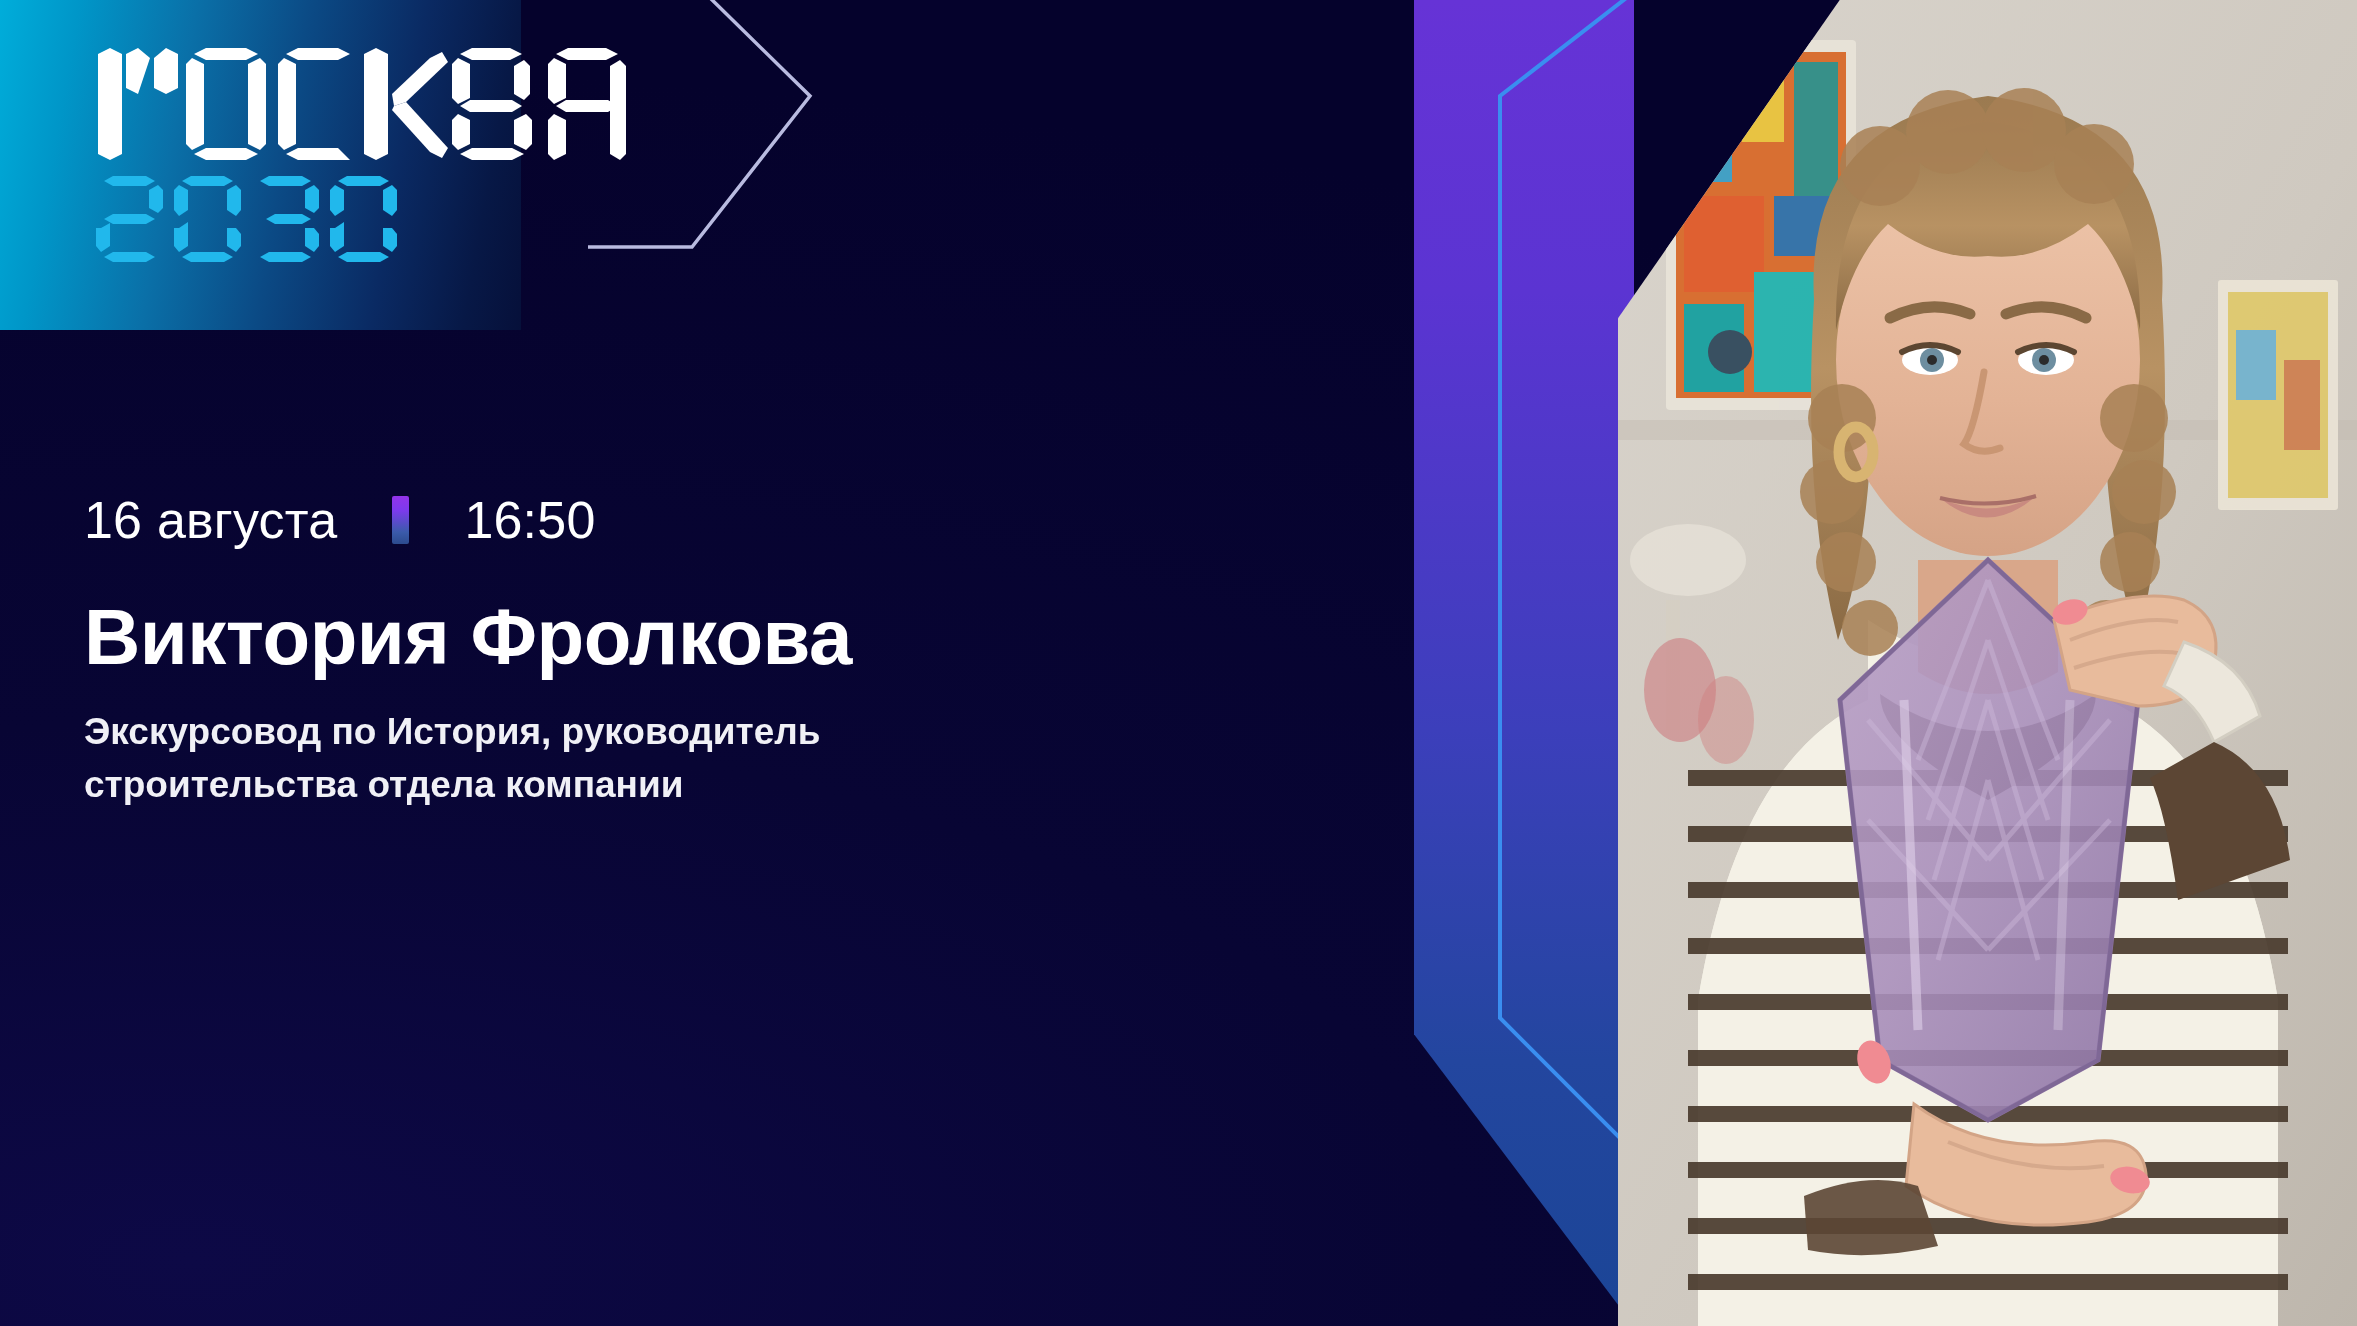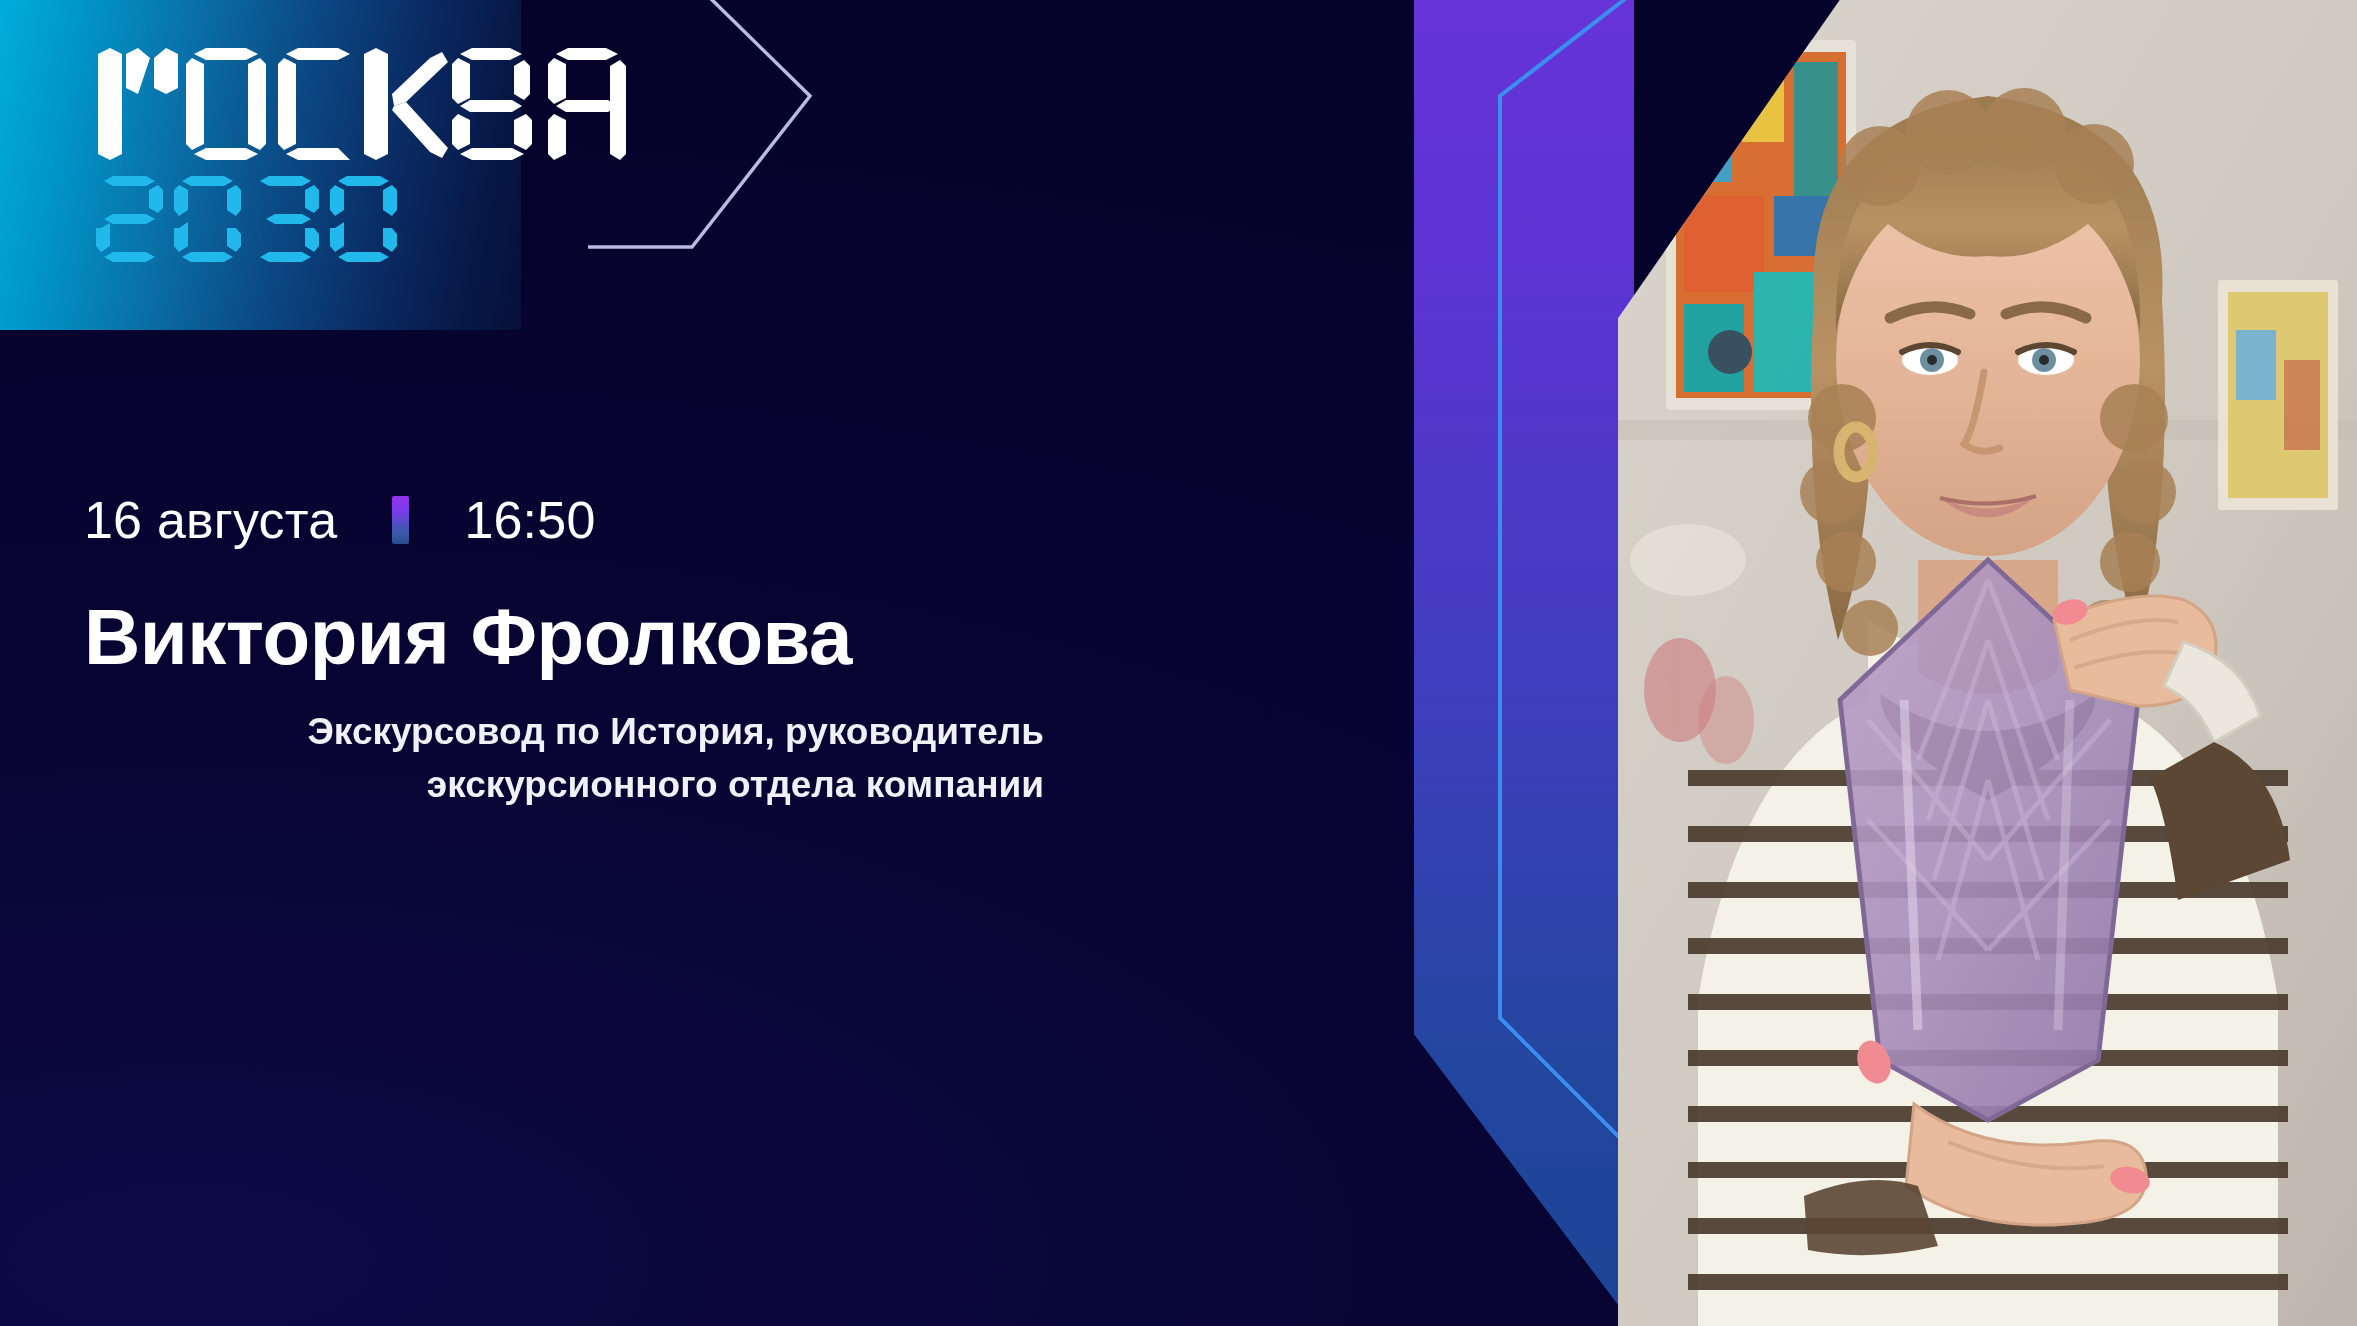--- a/index.html
+++ b/index.html
@@ -9,21 +9,20 @@
     background:#050230;
     font-family:"Liberation Sans", sans-serif;
   }
 
   #slide {
     position:relative;
     width:2357px; height:1326px;
     background:
       radial-gradient(120% 90% at 8% 95%, #0d0946 0%, #080534 45%, #05022c 100%);
     overflow:hidden;
-    text-align:right;
   }
 
   
   #logo-block {
     position:absolute; left:0; top:0;
     width:521px; height:330px;
     background:linear-gradient(100deg,
         #00adda 0%, #0096c8 14%, #0a70a8 34%,
         #0b4a85 54%, #0a2a63 74%, #071846 90%, #06103a 100%);
   }
@@ -219,21 +218,21 @@
     <div id="meta-row">
       <span id="date-text">16 августа</span>
       <span id="meta-sep"></span>
       <span id="time-text">16:50</span>
     </div>
 
     <div id="speaker-name">Виктория Фролкова</div>
 
     <div id="speaker-role">
       <div>Экскурсовод по История, руководитель</div>
-      <div>экскурсионного отдела компании</div>
+      <div>строительства отдела компании</div>
     </div>
 
   </div>
 
   <div id="decor-band">
     <div id="band-shape"></div>
     <svg id="band-line" viewBox="0 0 220 1326" preserveAspectRatio="none" aria-hidden="true">
       <path d="M 220,-8 L 86,96 L 86,1018 L 220,1152" fill="none" stroke="#3a8ef0" stroke-width="4"></path>
     </svg>
   </div>

